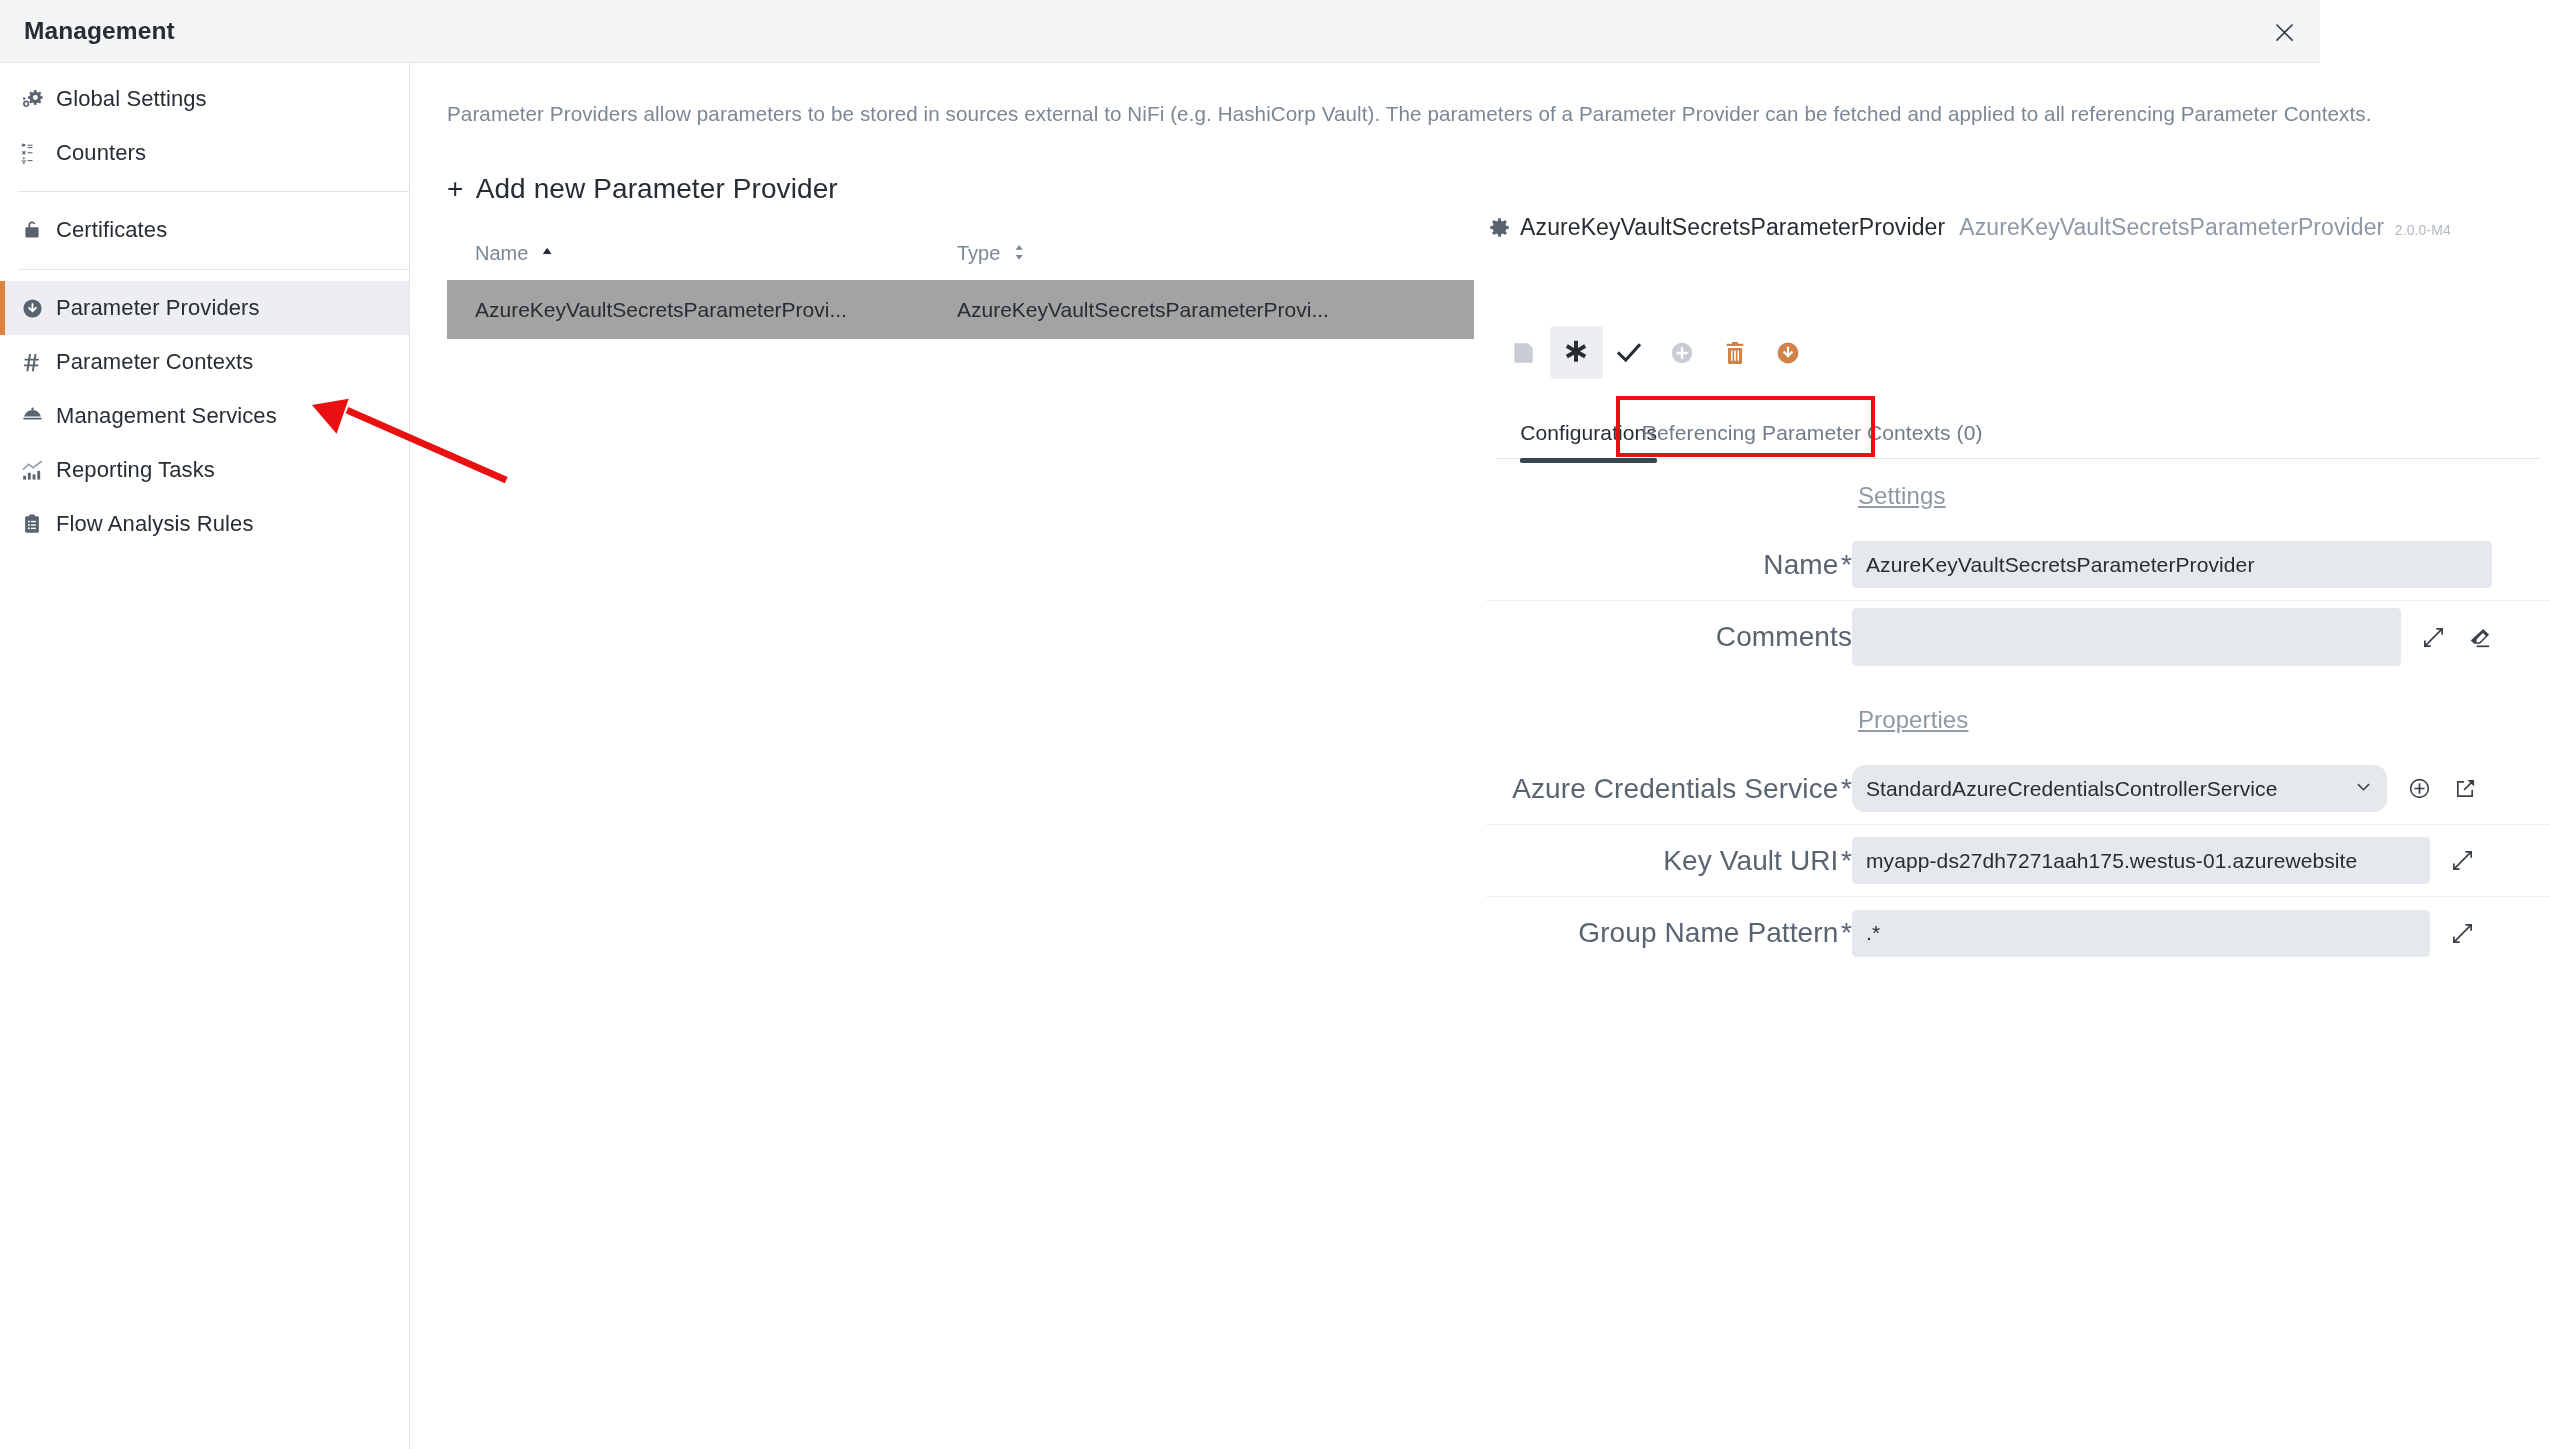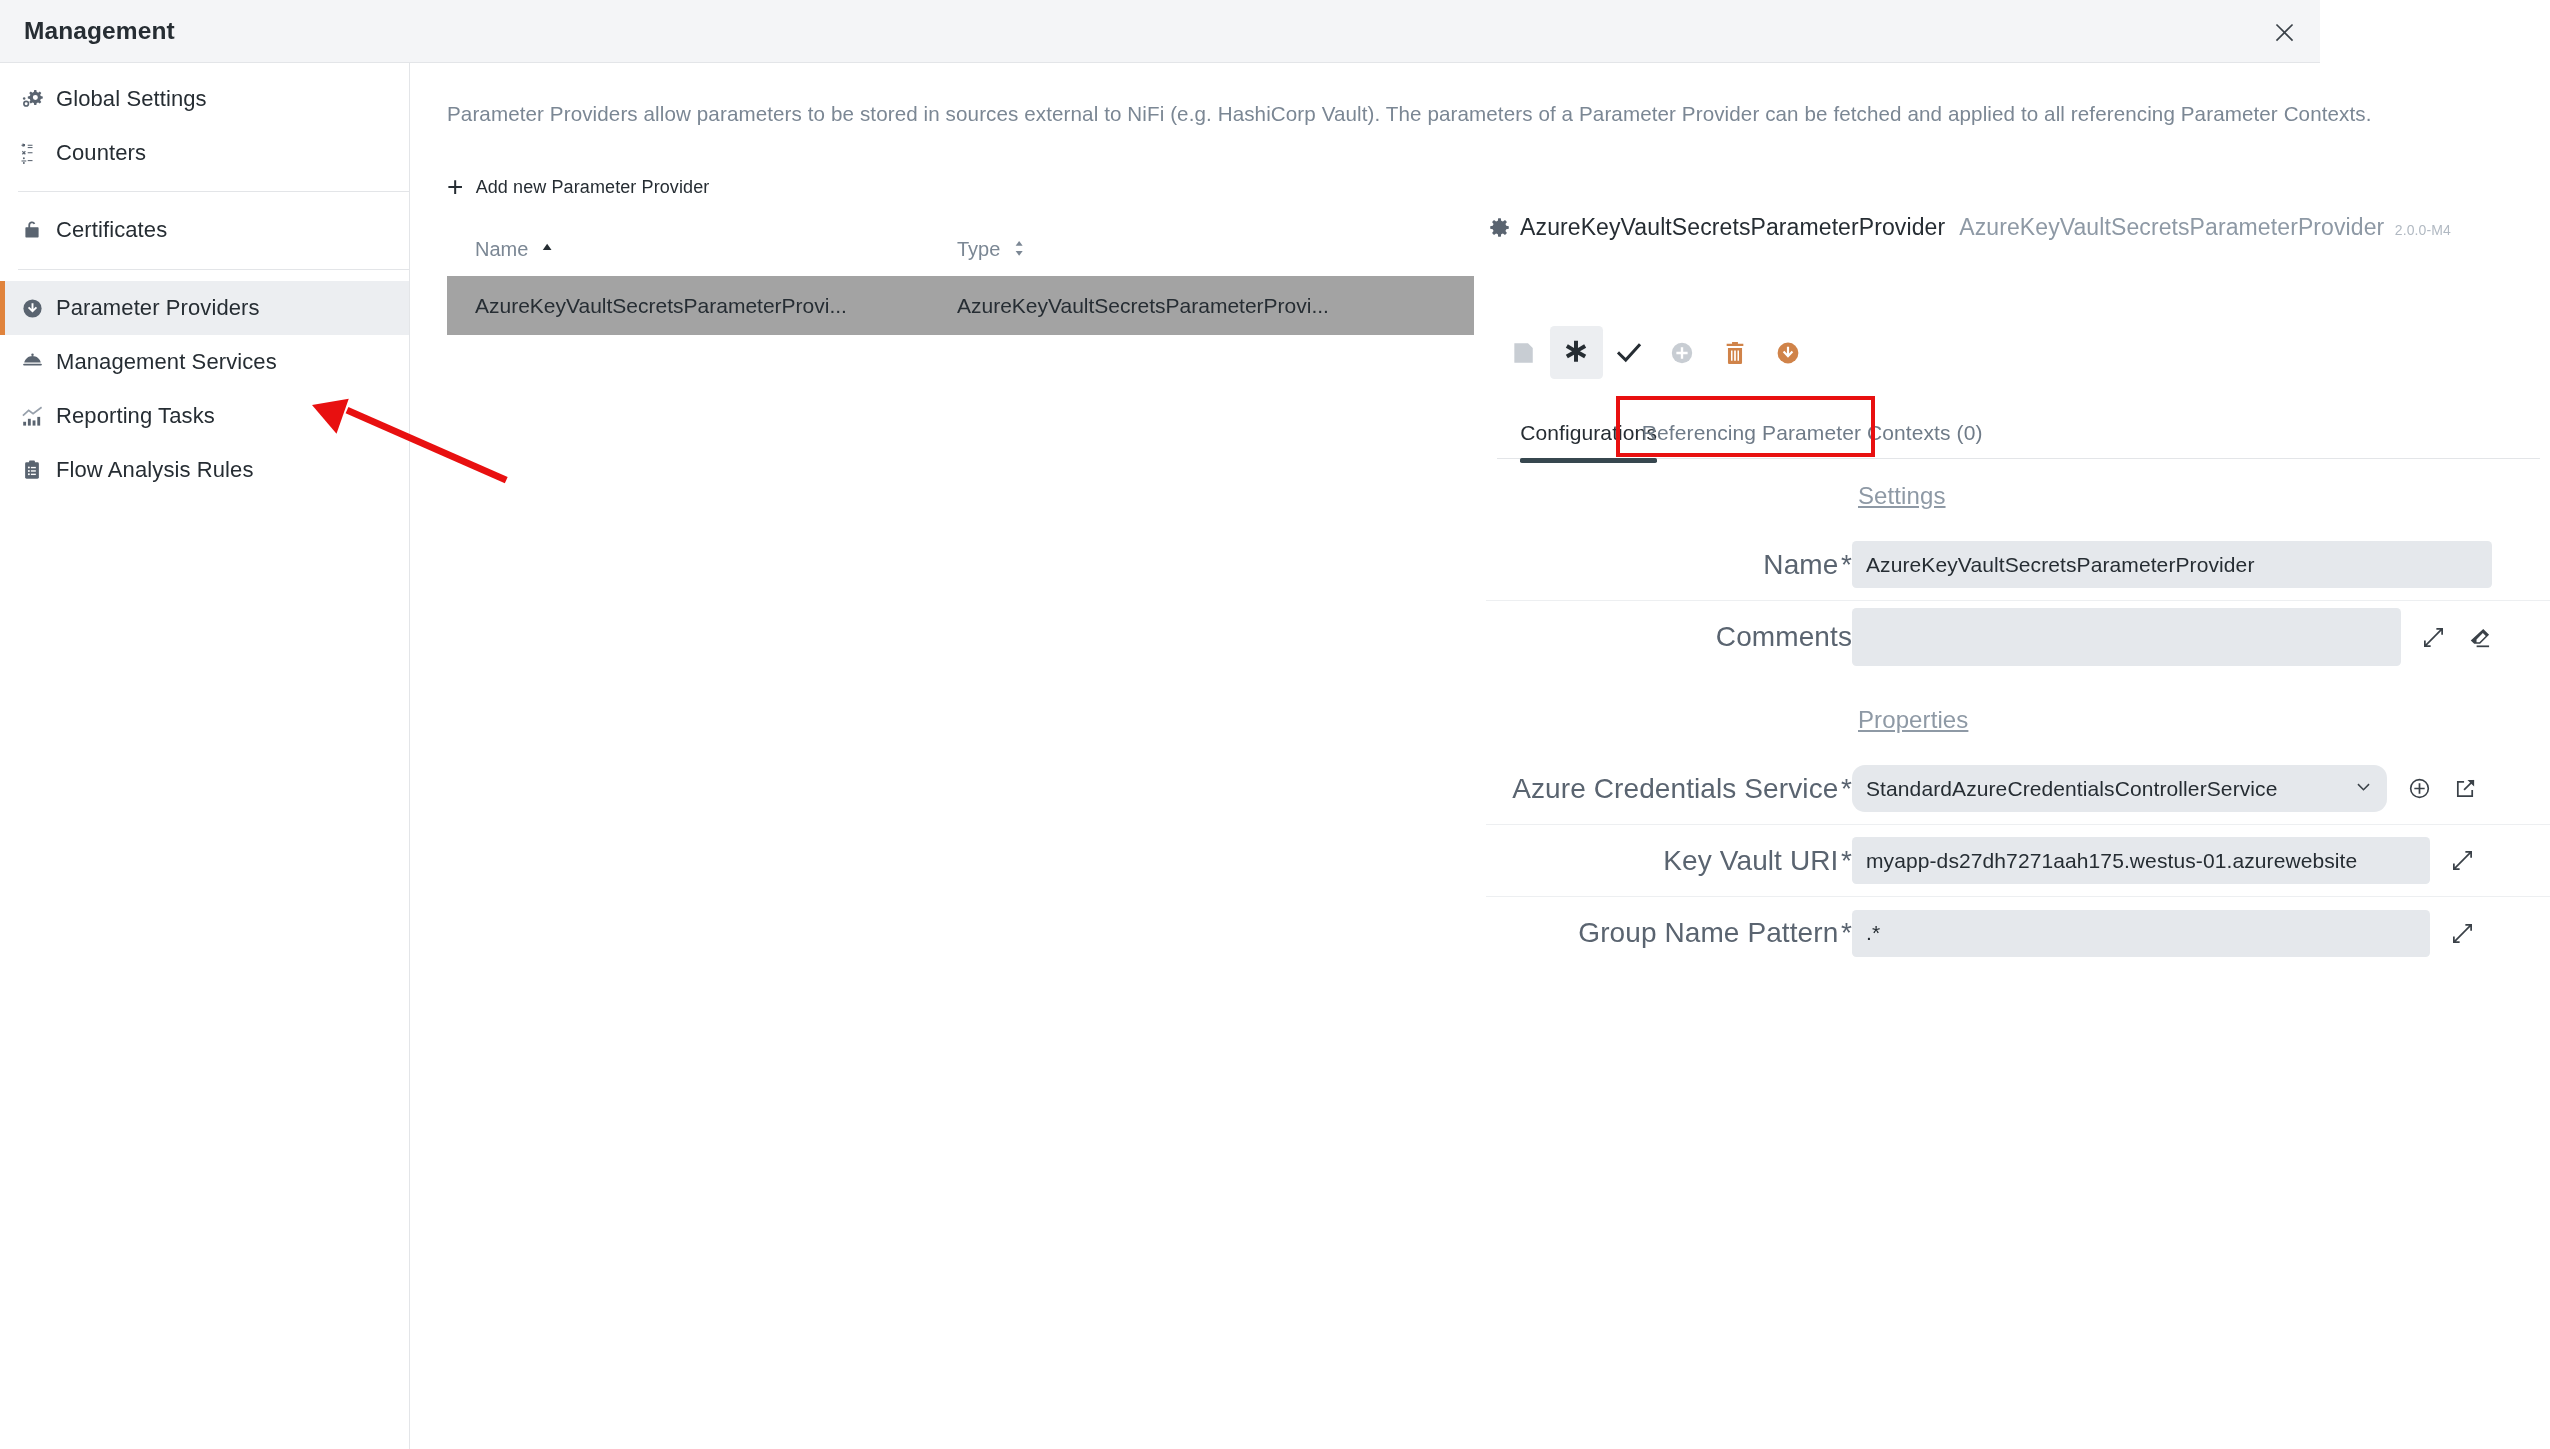--- a/index.html
+++ b/index.html
@@ -118,21 +118,21 @@
     width: fit-content;
   }
   .add-plus {
     font-size: 28px;
     line-height: 1;
     color: #262d33;
     margin-right: 12.3px;
     font-weight: 400;
   }
   .add-label {
-    font-size: 18px;
+    font-size: 28px;
     color: #262d33;
     letter-spacing: 0.1px;
   }
 
   
   .pp-table {
     margin-top: 37px;
     width: 1027px;
     border-collapse: collapse;
   }
@@ -437,20 +437,28 @@
     <div class="nav-item active">
       <span class="nav-icon">
         <svg width="23" height="23" viewBox="0 0 24 24">
           <circle cx="12" cy="12" r="9.5" fill="#5a6470"></circle>
           <path fill="#ffffff" d="M11 6.4h2v6.1l2.4-2.4 1.4 1.4-4.8 4.8-4.8-4.8 1.4-1.4 2.4 2.4Z"></path>
         </svg>
       </span>
       <span class="nav-label">Parameter Providers</span>
     </div>
 
+    <div class="nav-item">
+      <span class="nav-icon">
+        <svg width="23" height="23" viewBox="0 0 24 24">
+          <path fill="#5a6470" d="M8.4 3h2.1l-.8 5h3.6l.8-5h2.1l-.8 5h3.3v2h-3.6l-.6 4h3.6v2h-3.9l-.8 5h-2.1l.8-5H8.5l-.8 5H5.6l.8-5H3.1v-2h3.6l.6-4H3.7v-2h3.9Zm1 7-.6 4h3.6l.6-4Z"></path>
+        </svg>
+      </span>
+      <span class="nav-label">Parameter Contexts</span>
+    </div>
 
     <div class="nav-item">
       <span class="nav-icon">
         <svg width="23" height="23" viewBox="0 0 24 24">
           <path fill="#5a6470" d="M12 5.2c4.3 0 7.9 3 8.6 6.9H3.4C4.1 8.2 7.7 5.2 12 5.2Z"></path>
           <rect x="2.2" y="13.2" width="19.6" height="2" rx="1" fill="#5a6470"></rect>
           <circle cx="12" cy="3.9" r="1.3" fill="#5a6470"></circle>
         </svg>
       </span>
       <span class="nav-label">Management Services</span>

